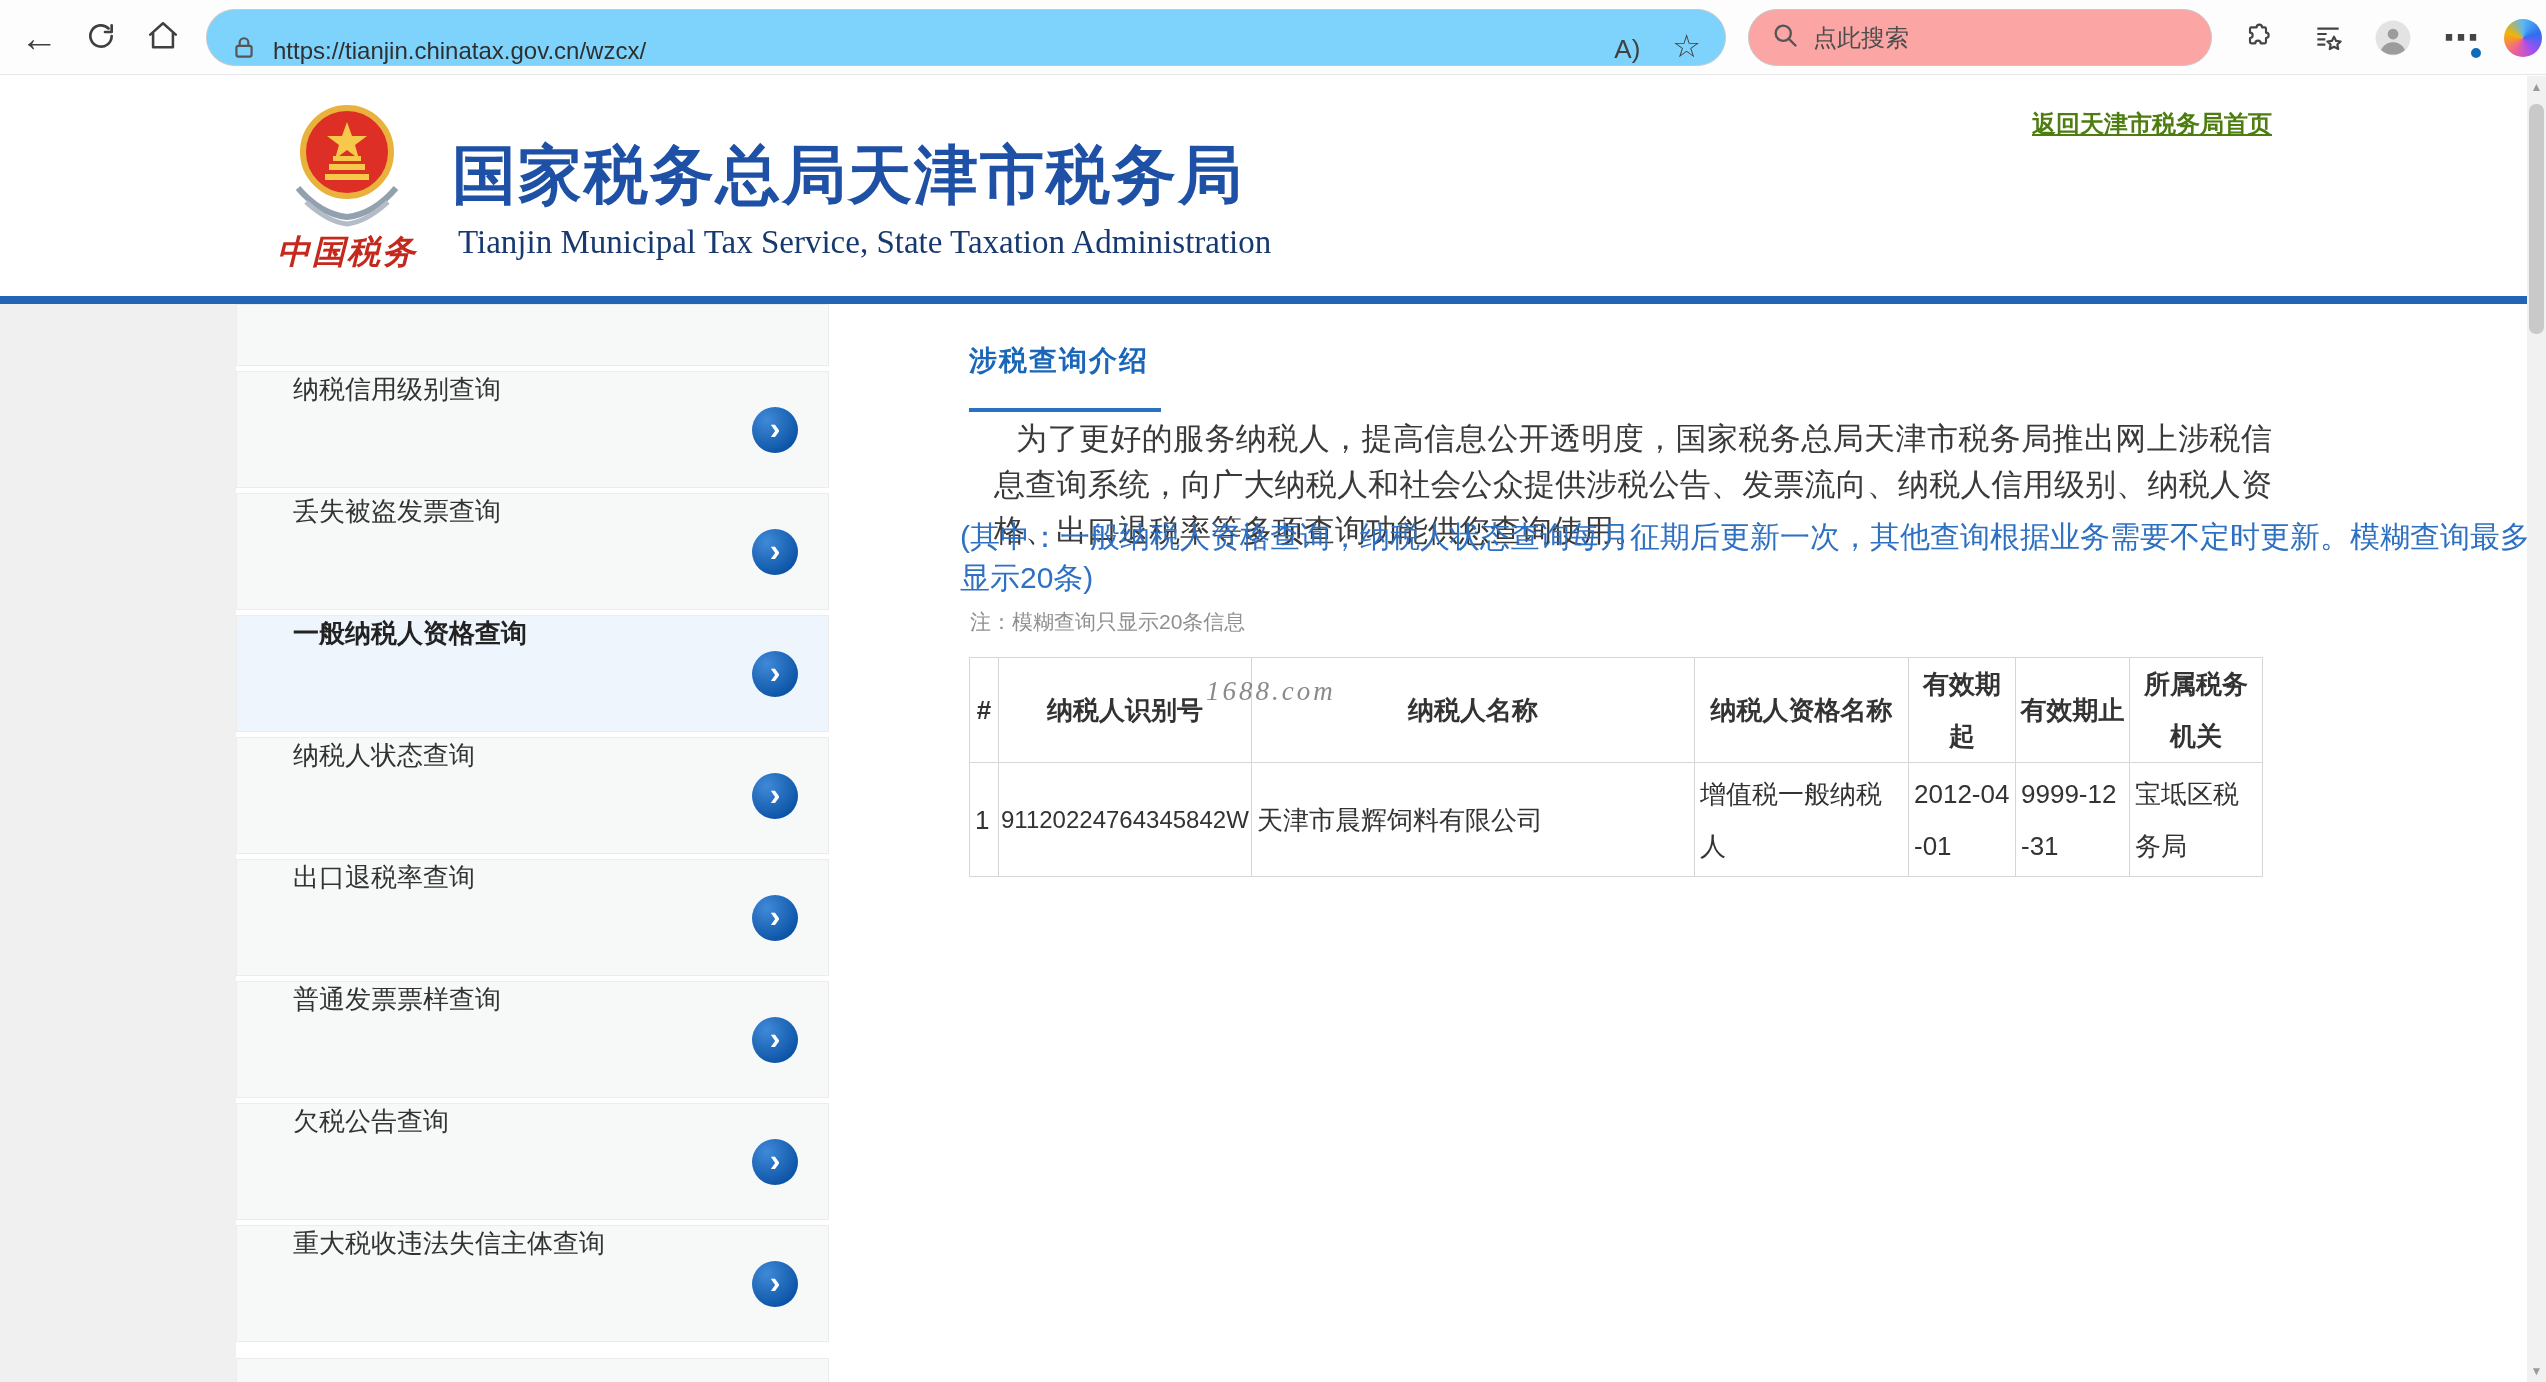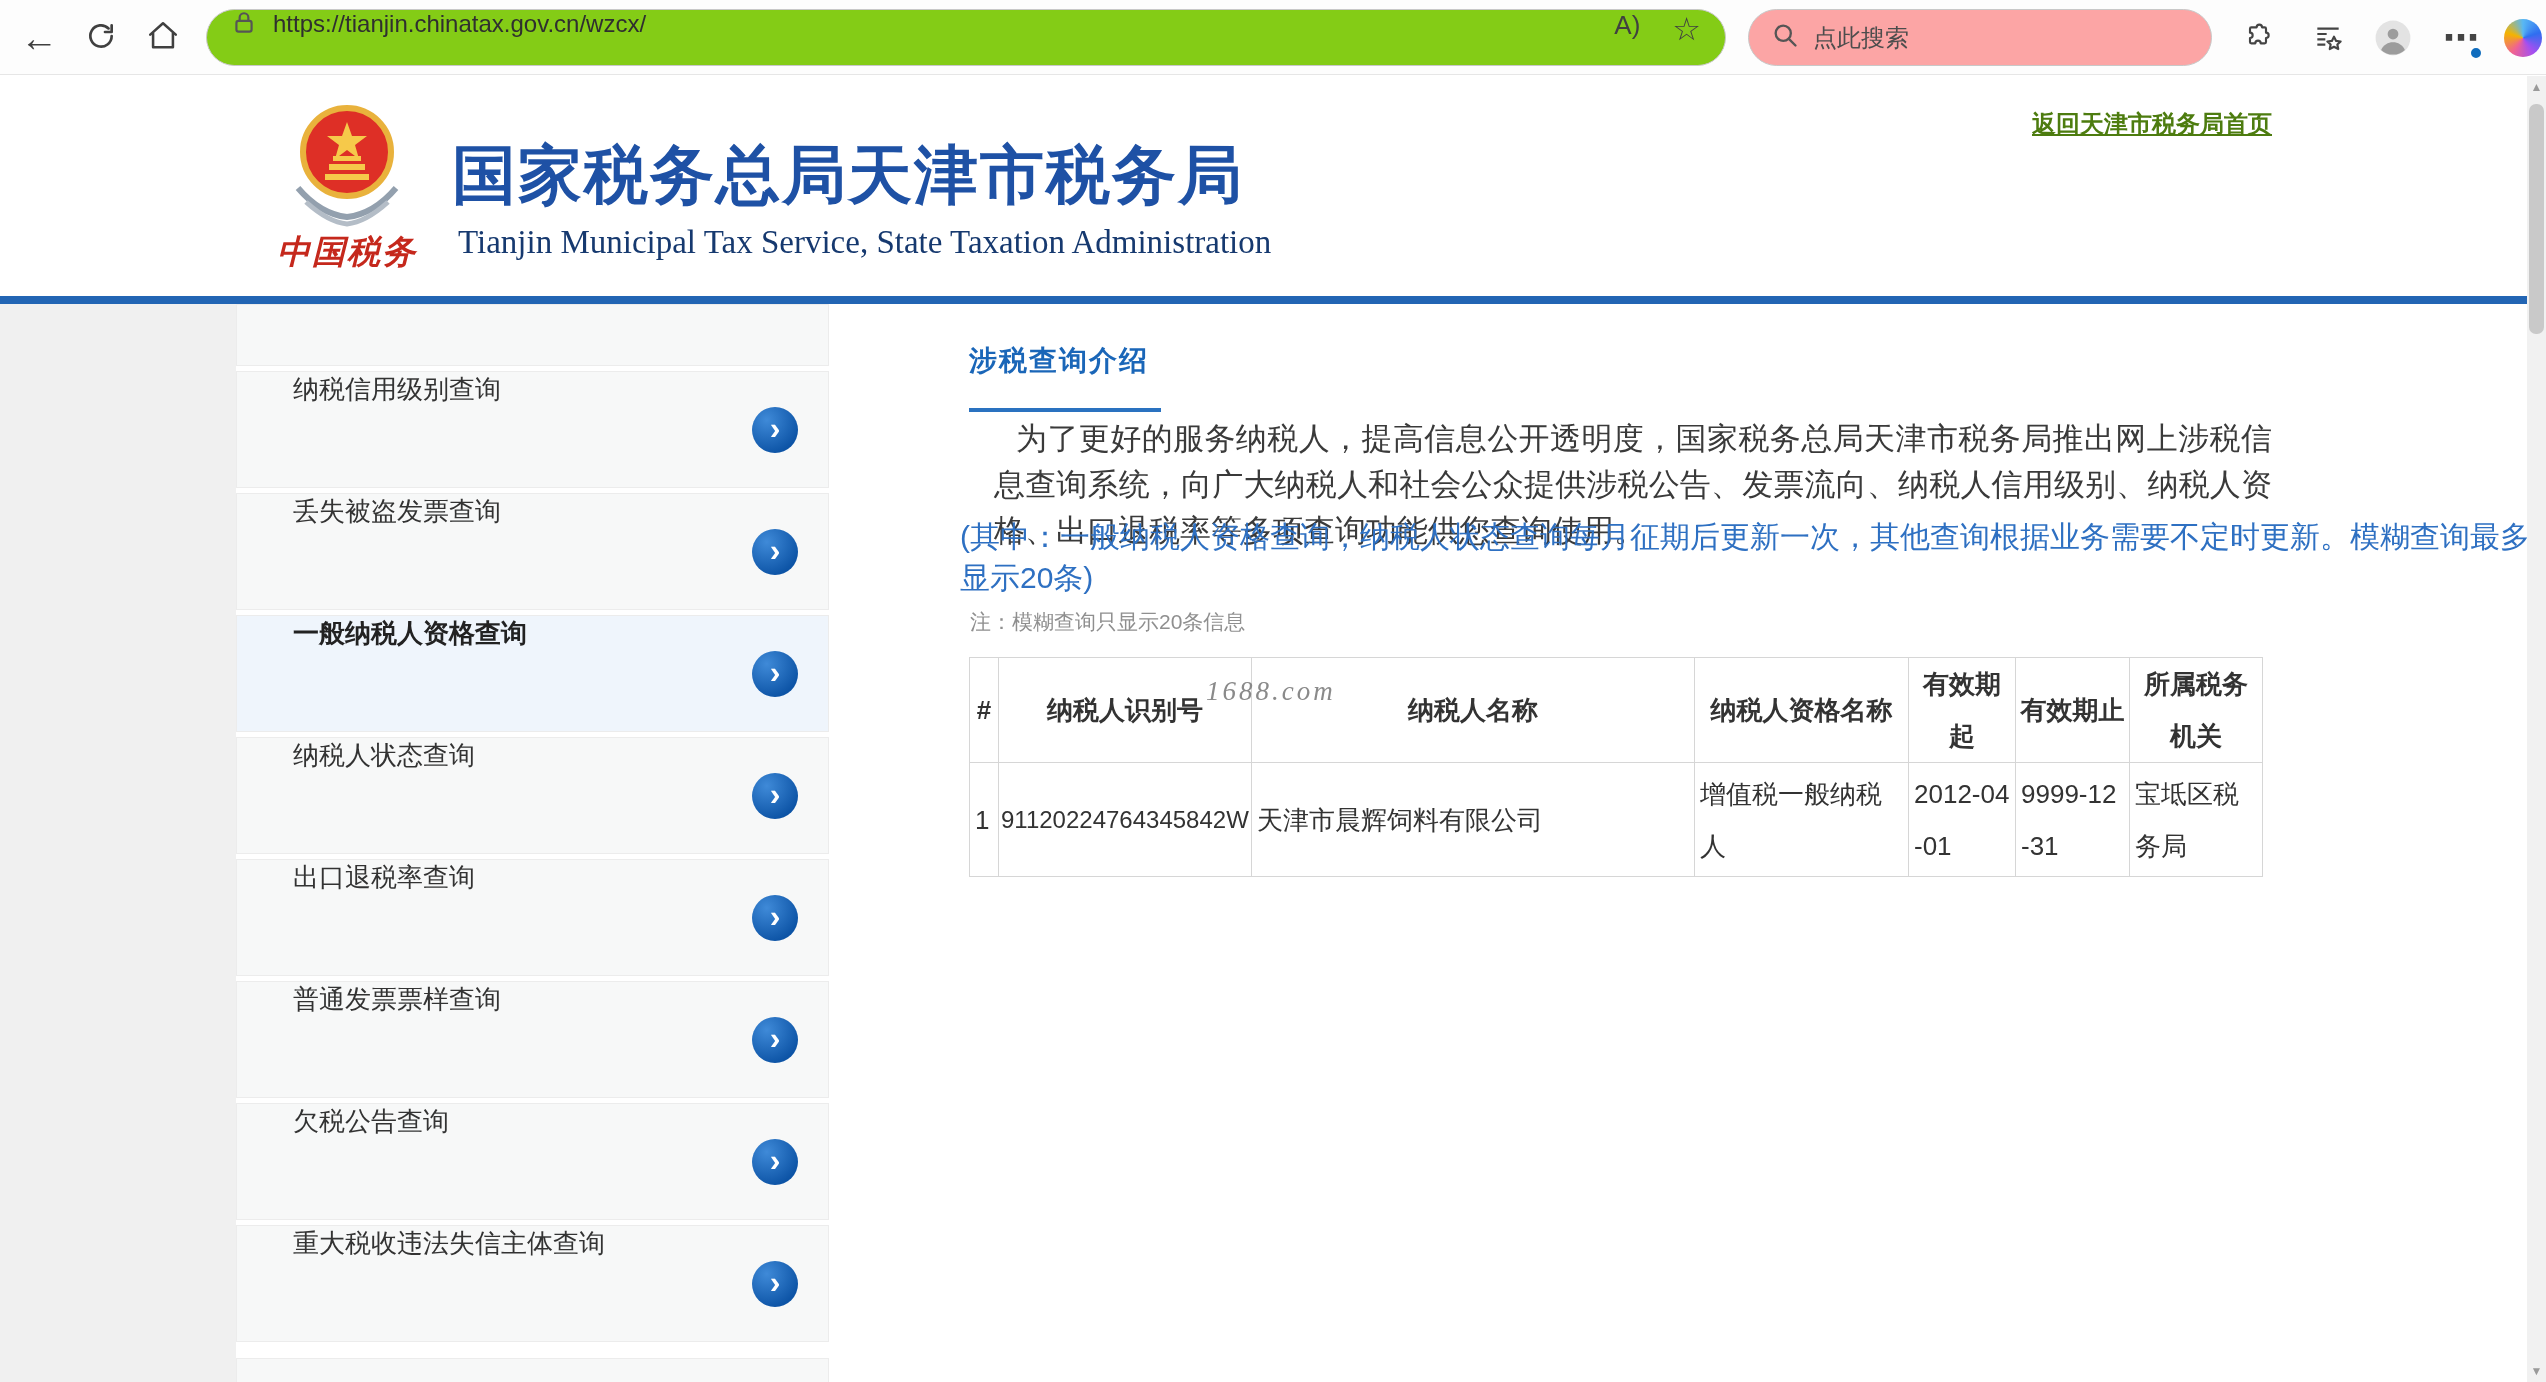--- a/index.html
+++ b/index.html
@@ -12,22 +12,22 @@
   
   .toolbar { position: absolute; top: 0; left: 0; width: 100%; height: 75px;
              background: #fdfdfd; border-bottom: 1px solid #e6e6e6; z-index: 20; }
   .nav-btn { position: absolute; top: 15px; width: 46px; height: 46px; border-radius: 8px;
              display: flex; align-items: center; justify-content: center; color: #404040; cursor: pointer; }
   .nav-btn.back { left: 16px; font-size: 38px; }
   .nav-btn.refresh { left: 78px; }
   .nav-btn.home { left: 140px; }
 
   .addr { position: absolute; left: 206px; top: 9px; width: 1520px; height: 57px;
-          border: 1px solid #c8c8c8; border-radius: 29px; background: #84cc16;
-          display: flex; align-items: flex-start; padding: 0 24px; gap: 16px; }
+          border: 1px solid #c8c8c8; border-radius: 29px; background: #7dd3fc;
+          display: flex; align-items: flex-end; padding: 0 24px; gap: 16px; }
   .addr .url { font-size: 24px; color: #2f2f2f; flex: 1; white-space: nowrap; overflow: hidden; }
   .addr .ra  { font-size: 26px; color: #404040; margin-right: 16px; cursor: pointer; }
   .addr .star{ font-size: 32px; color: #404040; cursor: pointer; }
 
   .search { position: absolute; left: 1748px; top: 9px; width: 464px; height: 57px;
             border: 1px solid #c8c8c8; border-radius: 29px; background: #fca5a5;
             display: flex; align-items: center; padding: 0 22px; gap: 14px;
             color: #4d4d4d; font-size: 24px; cursor: text; }
 
   .tb-icon { position: absolute; top: 17px; width: 42px; height: 42px;

